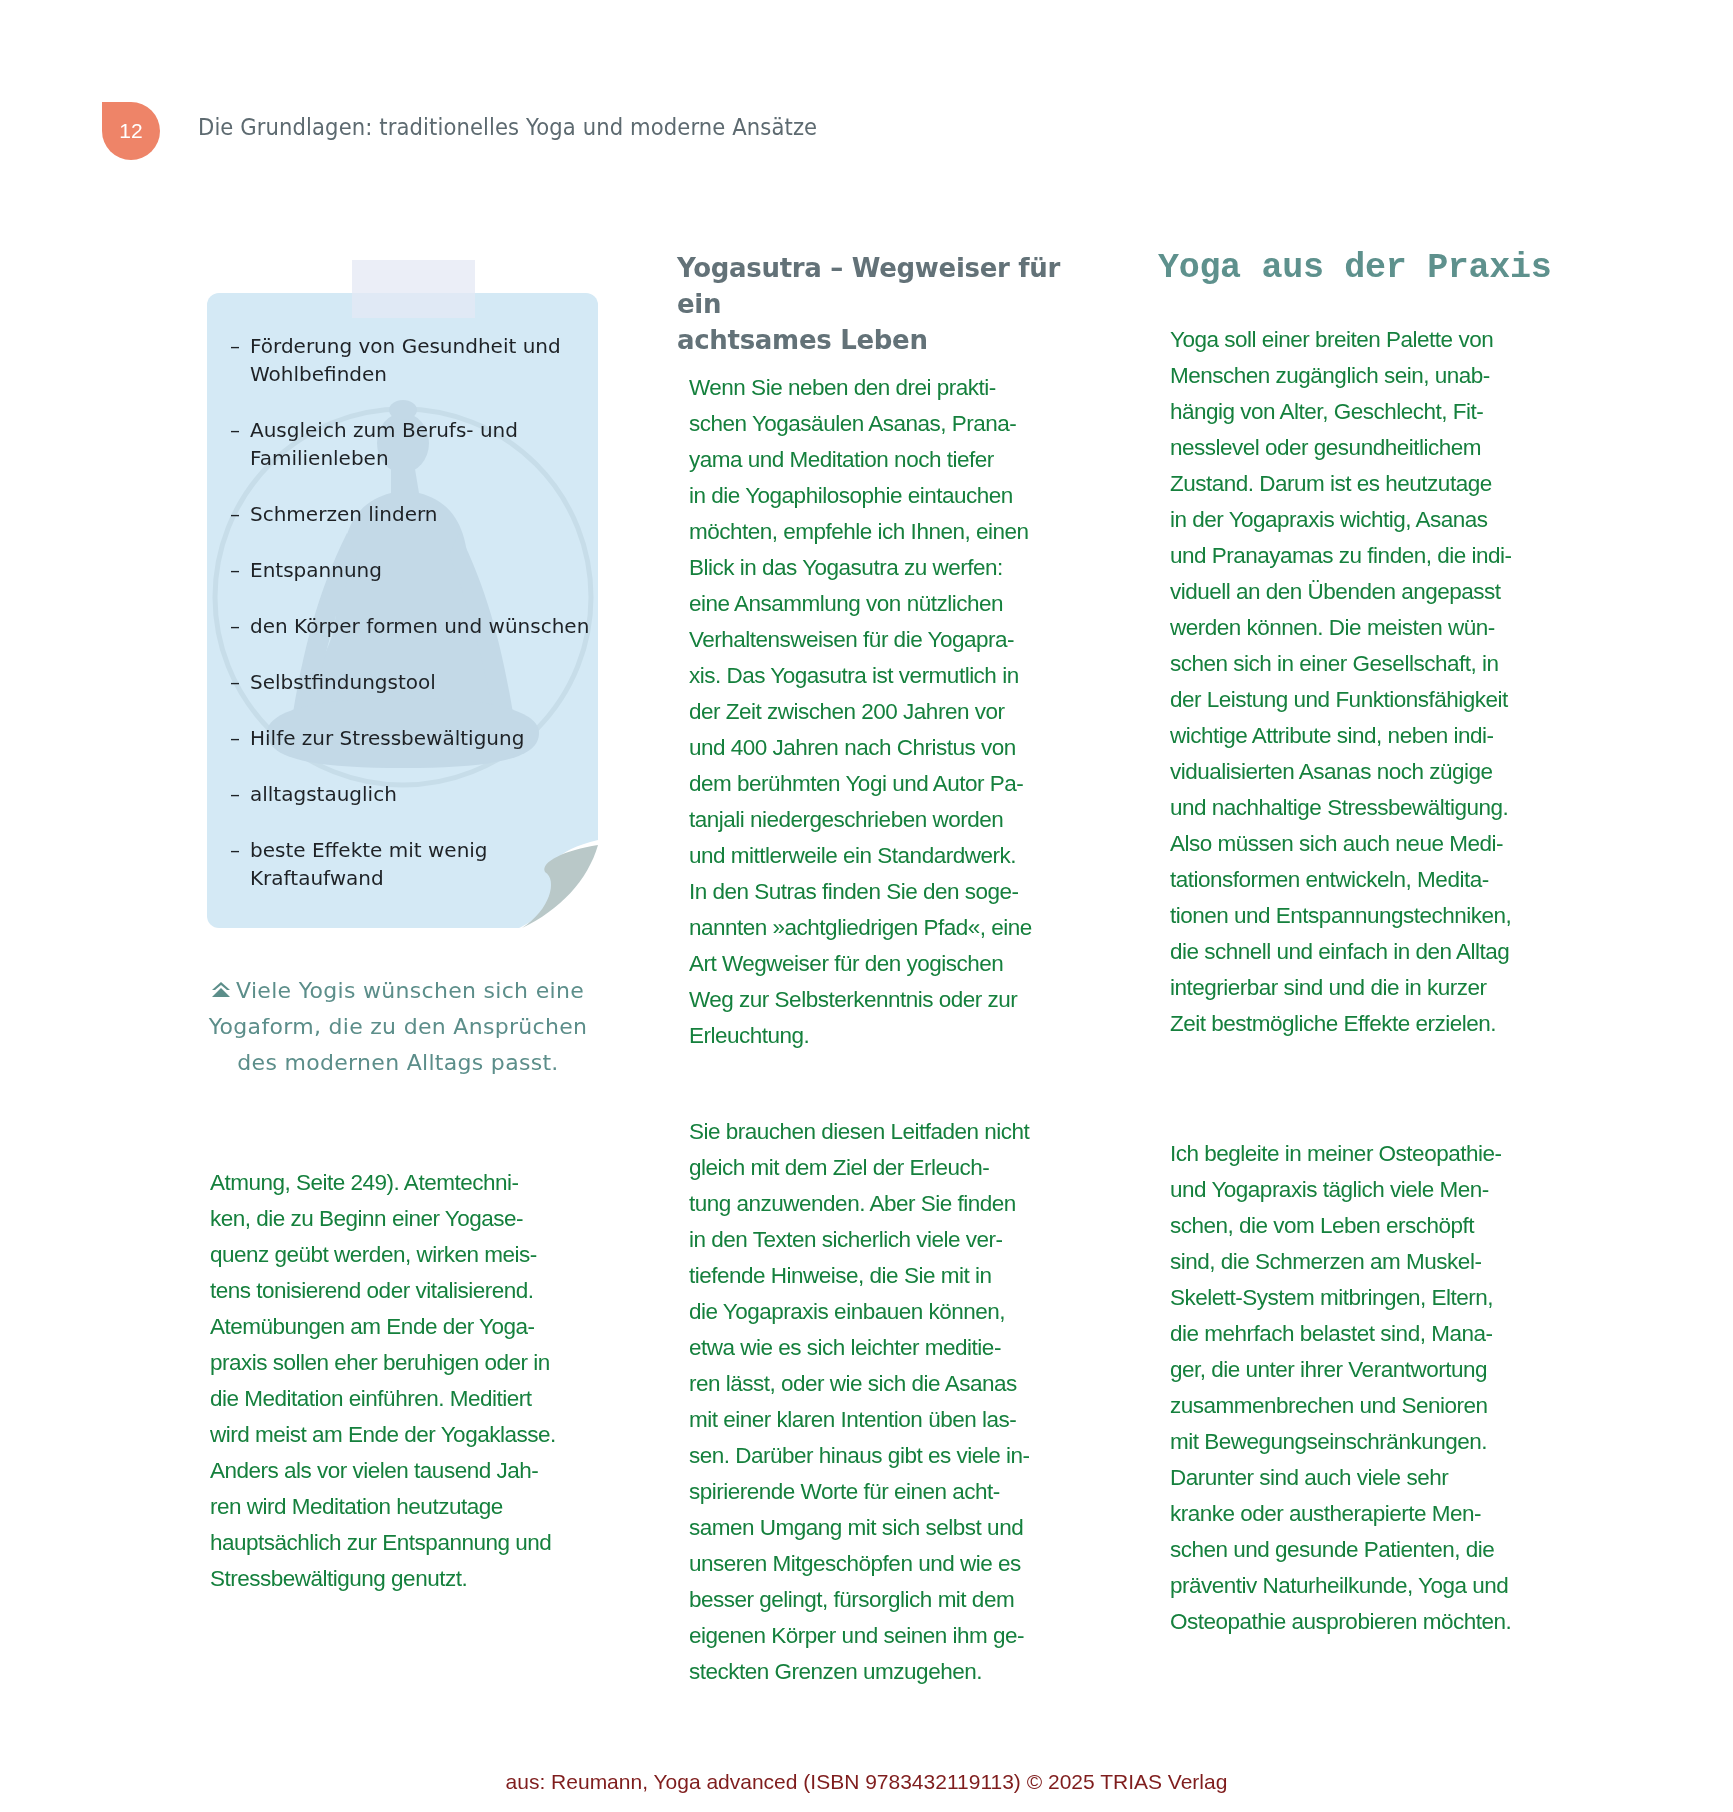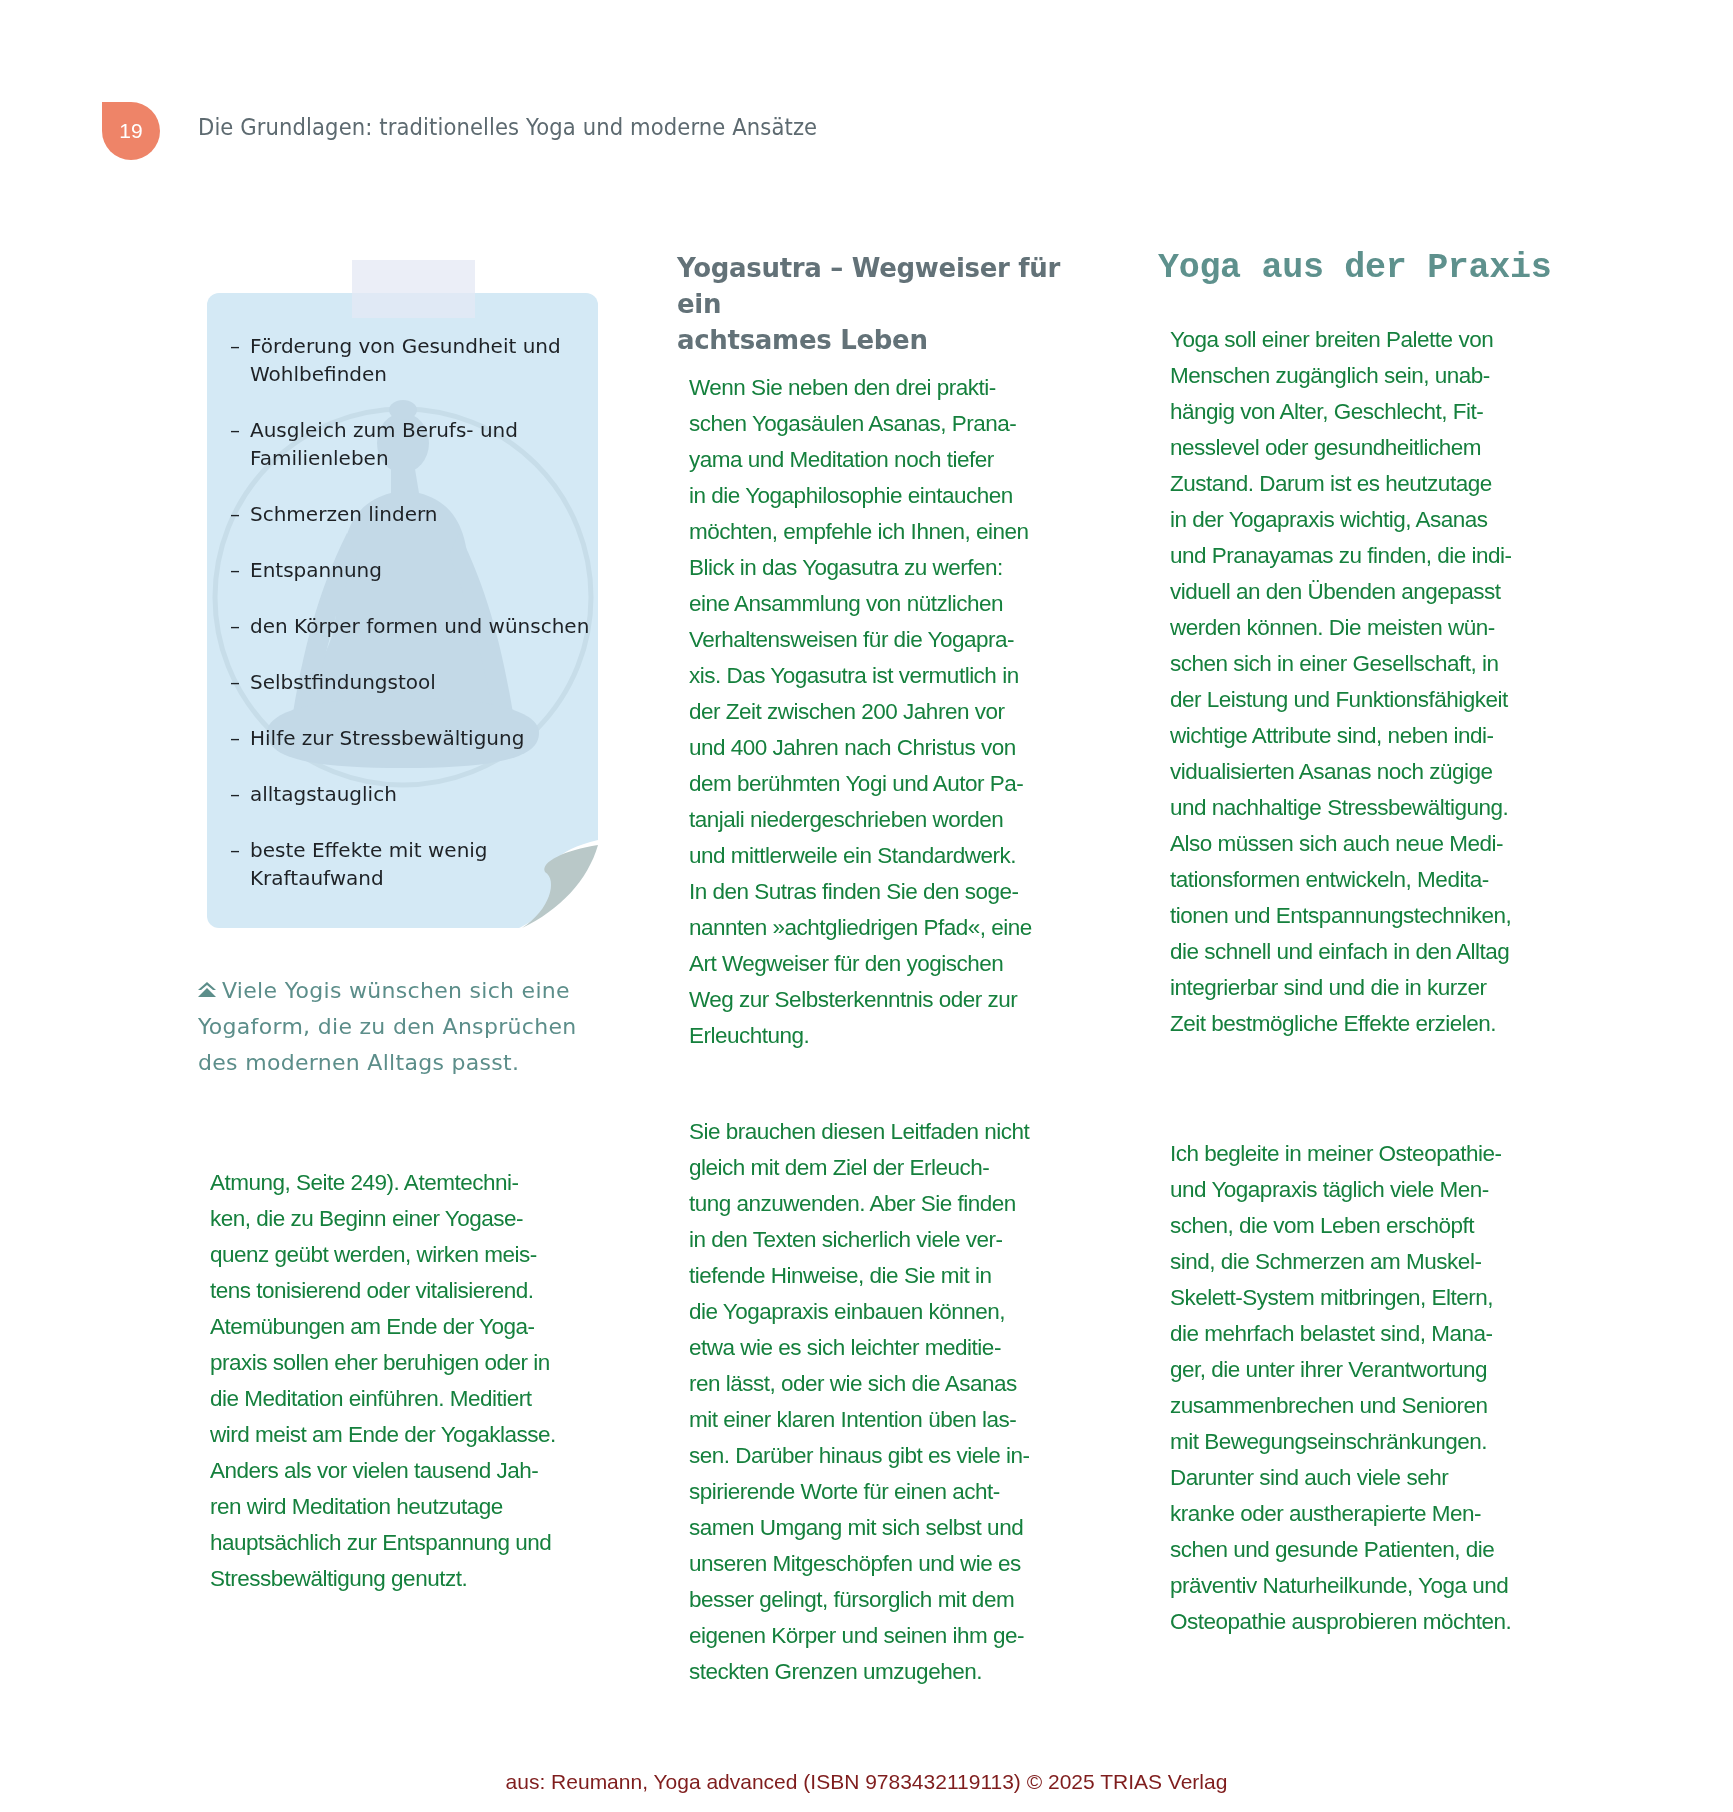--- a/index.html
+++ b/index.html
@@ -30,21 +30,21 @@
     left: 230px; top: 332px; margin: 0; padding: 0; list-style: none;
     font-family: "DejaVu Sans", sans-serif; font-size: 20px; color: #1e2226;
     z-index: 2; width: 360px;
   }
   .list li { position: relative; padding-left: 20px; line-height: 28px; margin-bottom: 28px; }
   .list li .dash { position: absolute; left: 0; top: 0; }
   .curl { left: 510px; top: 840px; z-index: 4; }
   .caption {
     left: 198px; top: 973px; width: 400px;
     font-family: "DejaVu Sans", sans-serif; font-size: 22px; line-height: 36px;
-    color: #5c8e8a; letter-spacing: 0.3px;
+    color: #5c8e8a; letter-spacing: 0.3px; text-align: center;
   }
   .caption .tri { display: inline-block; margin-right: 6px; }
   .body-text {
     font-family: Liberation Sans, sans-serif; font-size: 22.5px; line-height: 36px;
     color: #15803d; margin: 12px; white-space: pre-line; letter-spacing: -0.5px;
   }
   .col-left { left: 198px; top: 1153px; width: 430px; }
   .col-mid { left: 677px; top: 250px; width: 430px; }
   .col-right { left: 1158px; top: 246px; width: 440px; }
   .h-mid {
@@ -63,21 +63,21 @@
   .sub-gap { height: 70px; }
   .footer {
     left: 0; width: 1733px; top: 1770px; text-align: center;
     font-family: "Liberation Sans", sans-serif; font-size: 21px; color: #7f1d1d;
   }
 </style>
 </head>
 <body>
 
 <div class="abs badge">
-  <span>19</span>
+  <span>12</span>
 </div>
 <div class="abs running-head">Die Grundlagen: traditionelles Yoga und moderne Ansätze</div>
 
 <div class="abs tape"></div>
 <div class="abs card">
   <svg class="abs card-bg" width="391" height="635" viewBox="0 0 391 635">
     <circle cx="196" cy="304" r="188" fill="none" stroke="#c7dde9" stroke-width="5"></circle>
 
     <ellipse cx="196" cy="150" rx="26" ry="30" fill="#c3d9e7"></ellipse>
     <ellipse cx="196" cy="117" rx="14" ry="10" fill="#c3d9e7"></ellipse>

